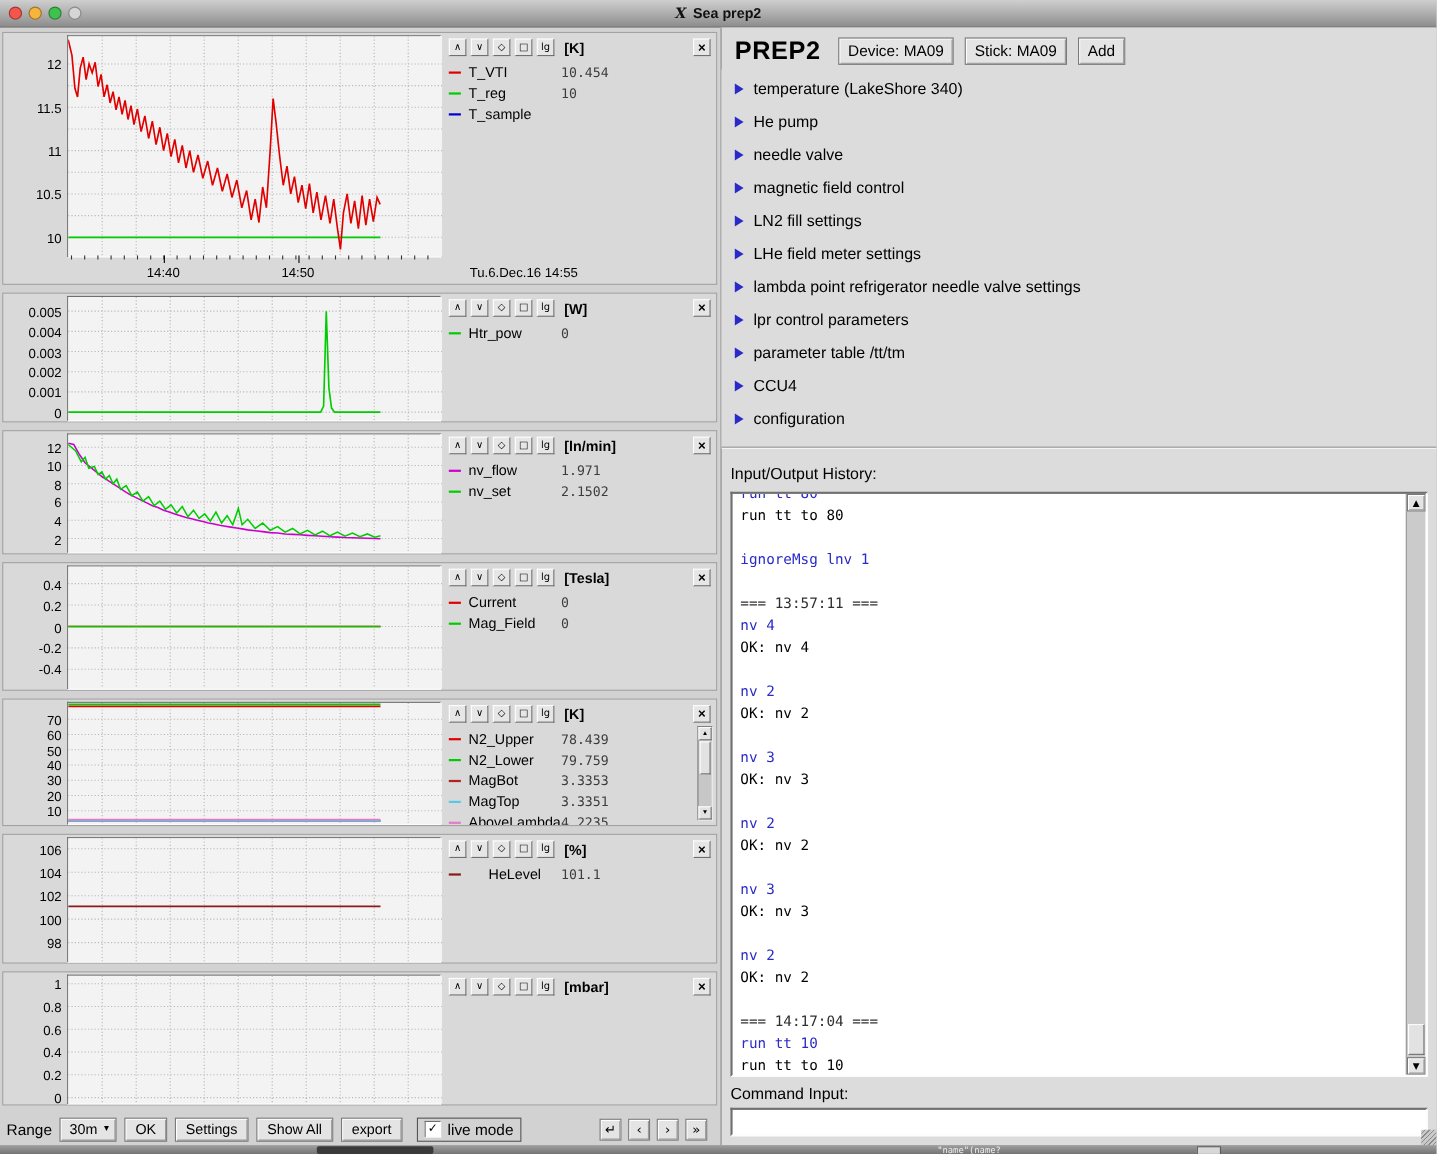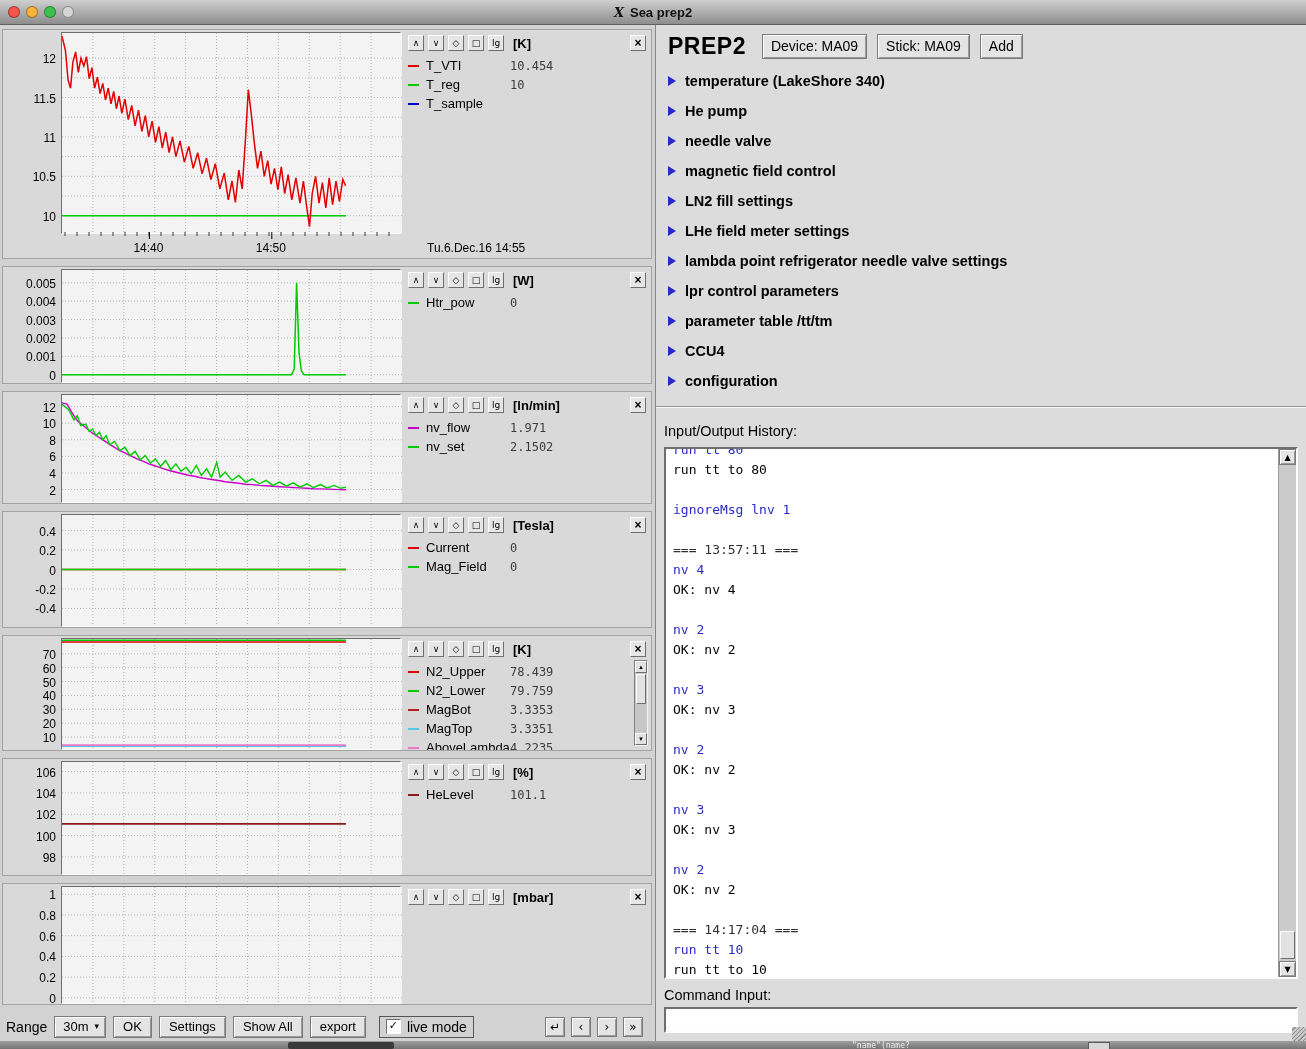--- a/index.html
+++ b/index.html
@@ -91,21 +91,21 @@
   .navgroup{position:absolute;right:12px;display:flex;gap:6px;}
   .navbtn{width:20px;height:20px;display:flex;align-items:center;justify-content:center;
     font-size:12px;font-family:"DejaVu Sans",sans-serif;cursor:default;box-sizing:border-box;}
   
   .rp-header{display:flex;align-items:center;gap:10px;padding:8px 10px 2px 12px;}
   .rp-title{font-size:23px;font-weight:bold;margin-right:6px;letter-spacing:0.5px;}
   .rp-btn{padding:3px 8px 4px 8px;font-size:14px;cursor:default;white-space:nowrap;}
   .sections{padding:4px 0 10px 12px;border-bottom:1px solid #979797;box-shadow:0 1px 0 rgba(255,255,255,.85);}
   .section{display:flex;align-items:center;height:30px;cursor:default;}
   .tri{width:0;height:0;border-left:8px solid #2a2ac8;border-top:5px solid transparent;border-bottom:5px solid transparent;margin-right:9px;flex:none;}
-  .seclabel{font-weight:bold;font-size:14.5px;white-space:nowrap;}
+  .seclabel{font-weight:normal;font-size:14.5px;white-space:nowrap;}
   .iolabel{font-size:14.5px;padding:16px 0 8px 8px;}
   .history{
     margin:0 8px;flex:1;background:#ffffff;position:relative;overflow:hidden;
     border:2px solid;border-color:#6f6f6f #fdfdfd #fdfdfd #6f6f6f;
   }
   .histtext{
     position:absolute;left:7px;top:-9px;right:22px;bottom:0;
     font-family:"DejaVu Sans Mono",monospace;font-size:13px;line-height:20px;white-space:pre;overflow:hidden;
   }
   .hline{height:20px;}
@@ -496,21 +496,21 @@
                 <span class="lval">4.2235</span>
               </div>
             </div>
             <div class="lscroll">
               <div class="lsbtn lsup">▲</div>
               <div class="lsthumb"></div>
               <div class="lsbtn lsdn">▼</div>
             </div>
           </div>
         </div>
-        <div class="panel" style="height: 118px;">
+        <div class="panel" style="height: 118px; text-align: center;">
           <div class="yaxis">
             <div class="ytick" style="top: 4.6px;">106</div>
             <div class="ytick" style="top: 25.9333px;">104</div>
             <div class="ytick" style="top: 47.2667px;">102</div>
             <div class="ytick" style="top: 68.6px;">100</div>
             <div class="ytick" style="top: 89.9333px;">98</div>
           </div>
           <div class="plotwrap">
             <div class="plotarea" style="height: 112px;">
               <svg width="340" height="112">

